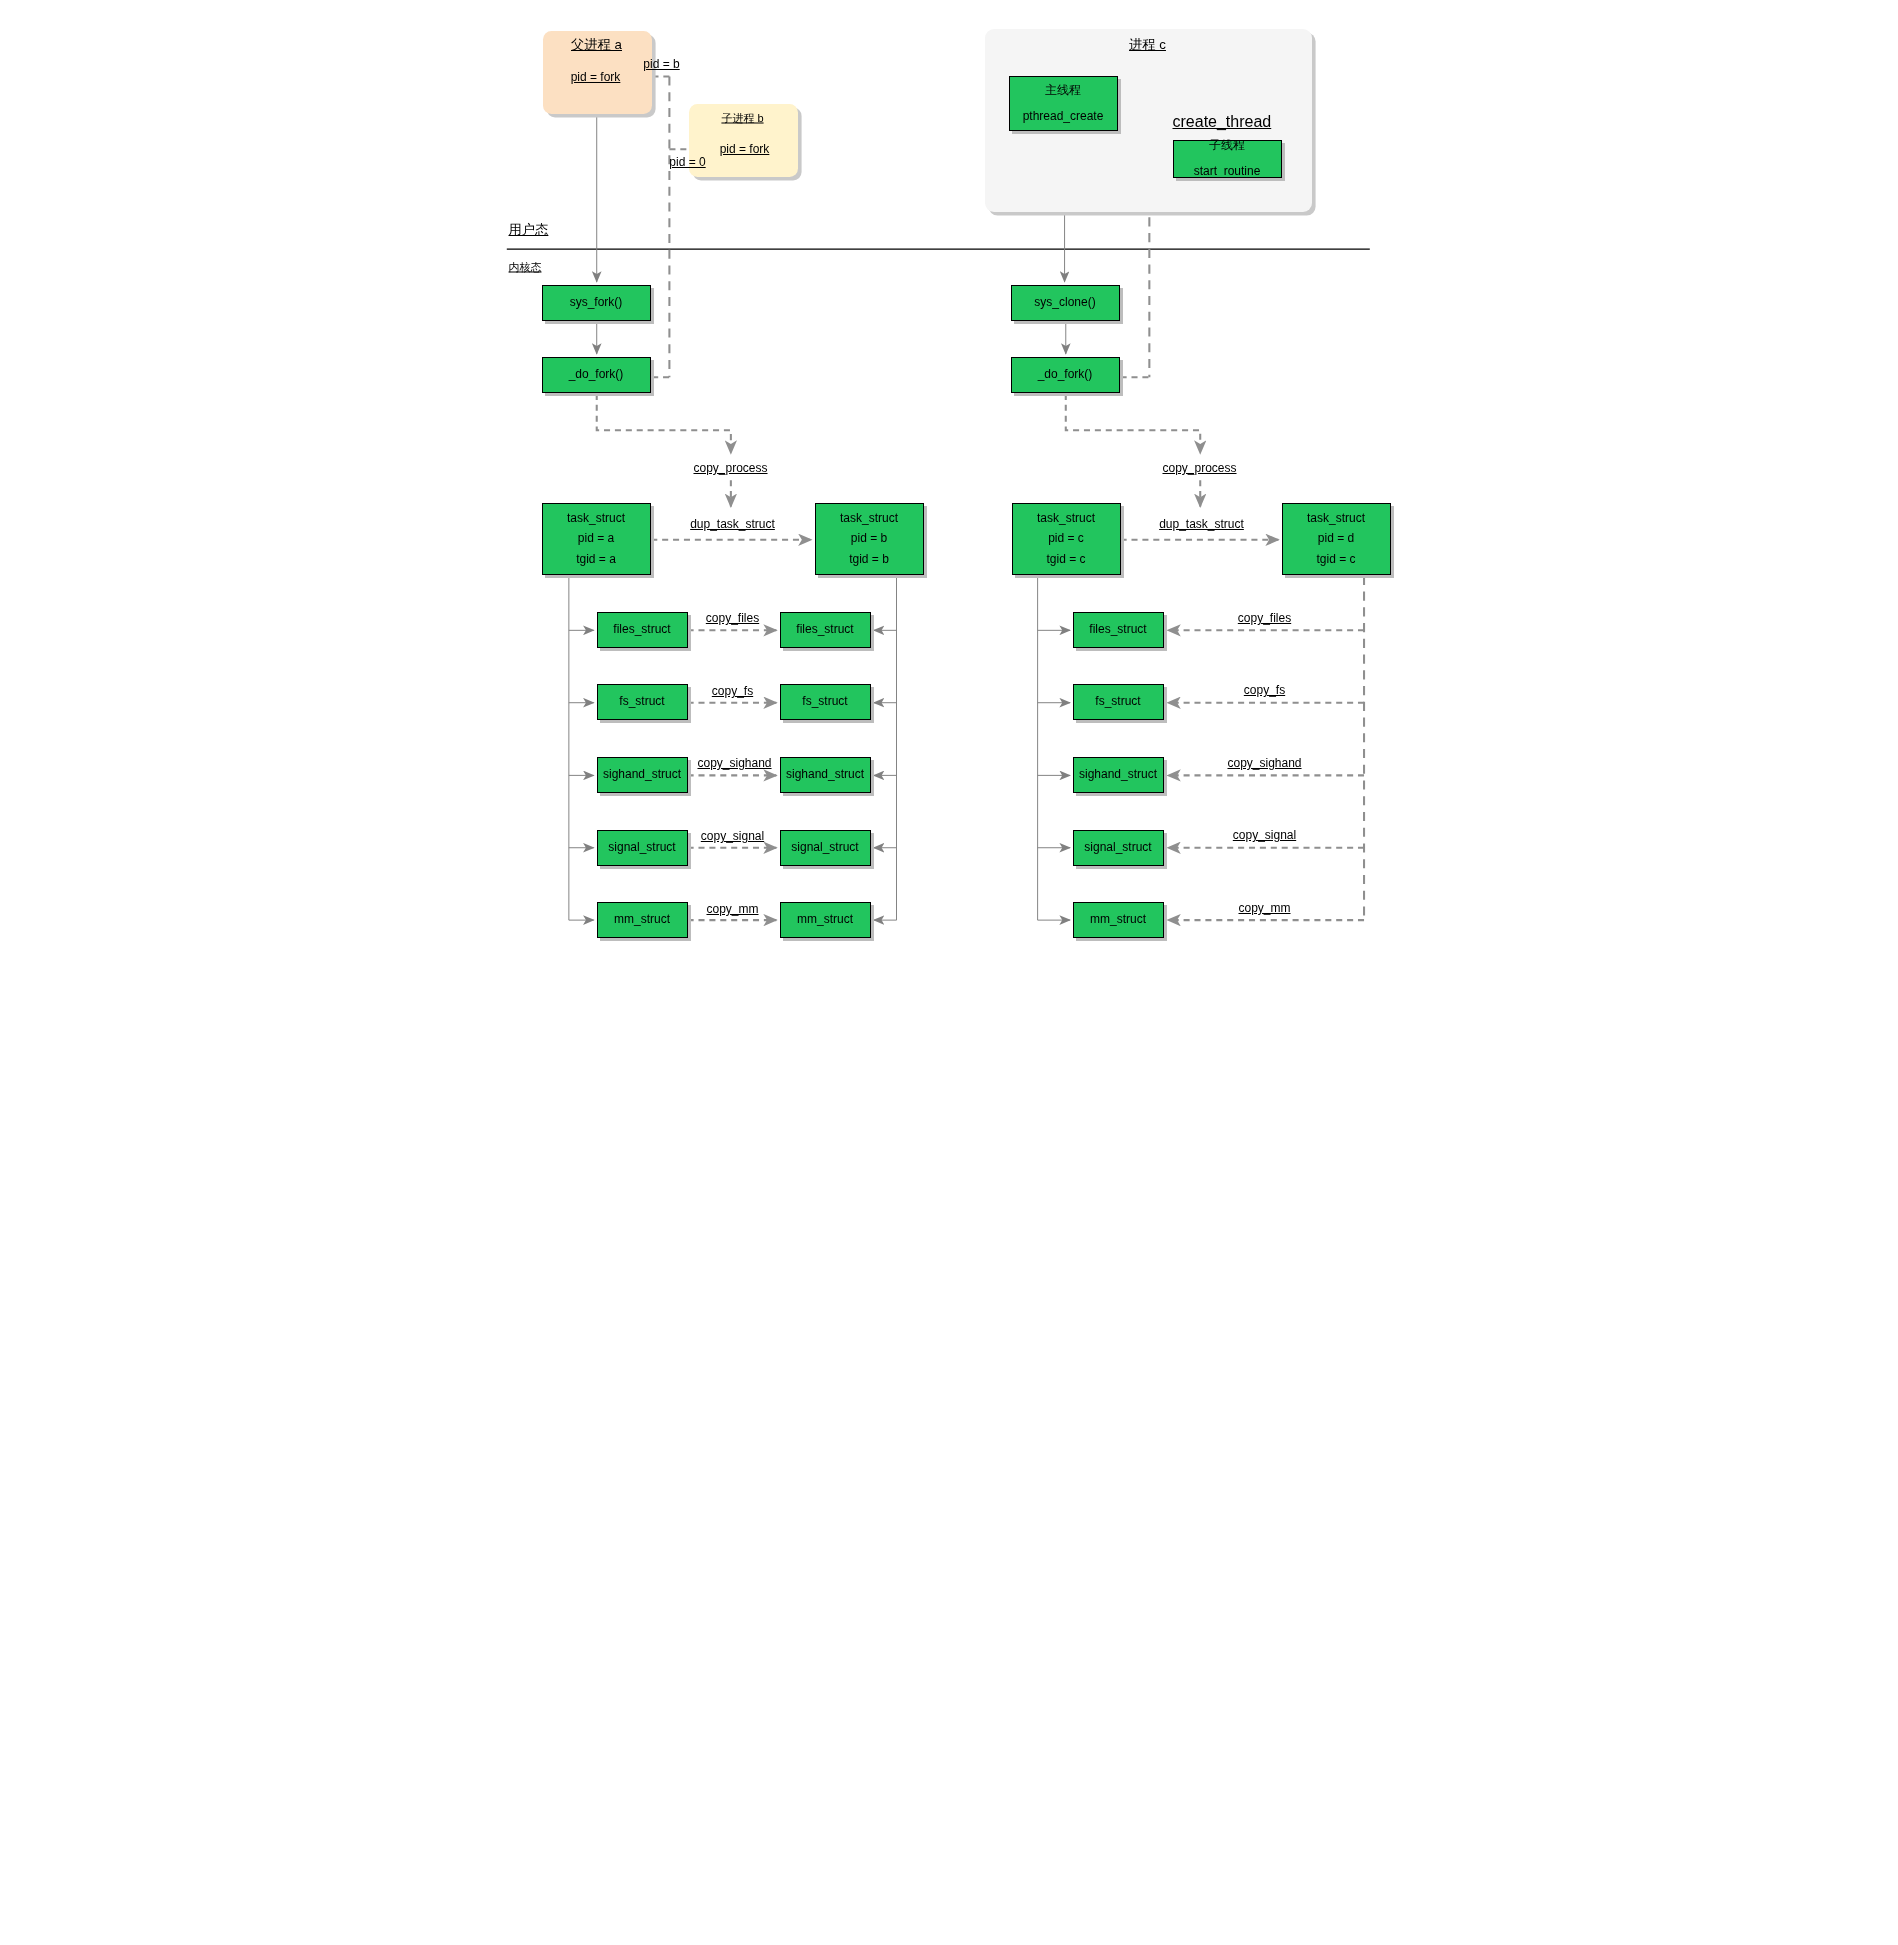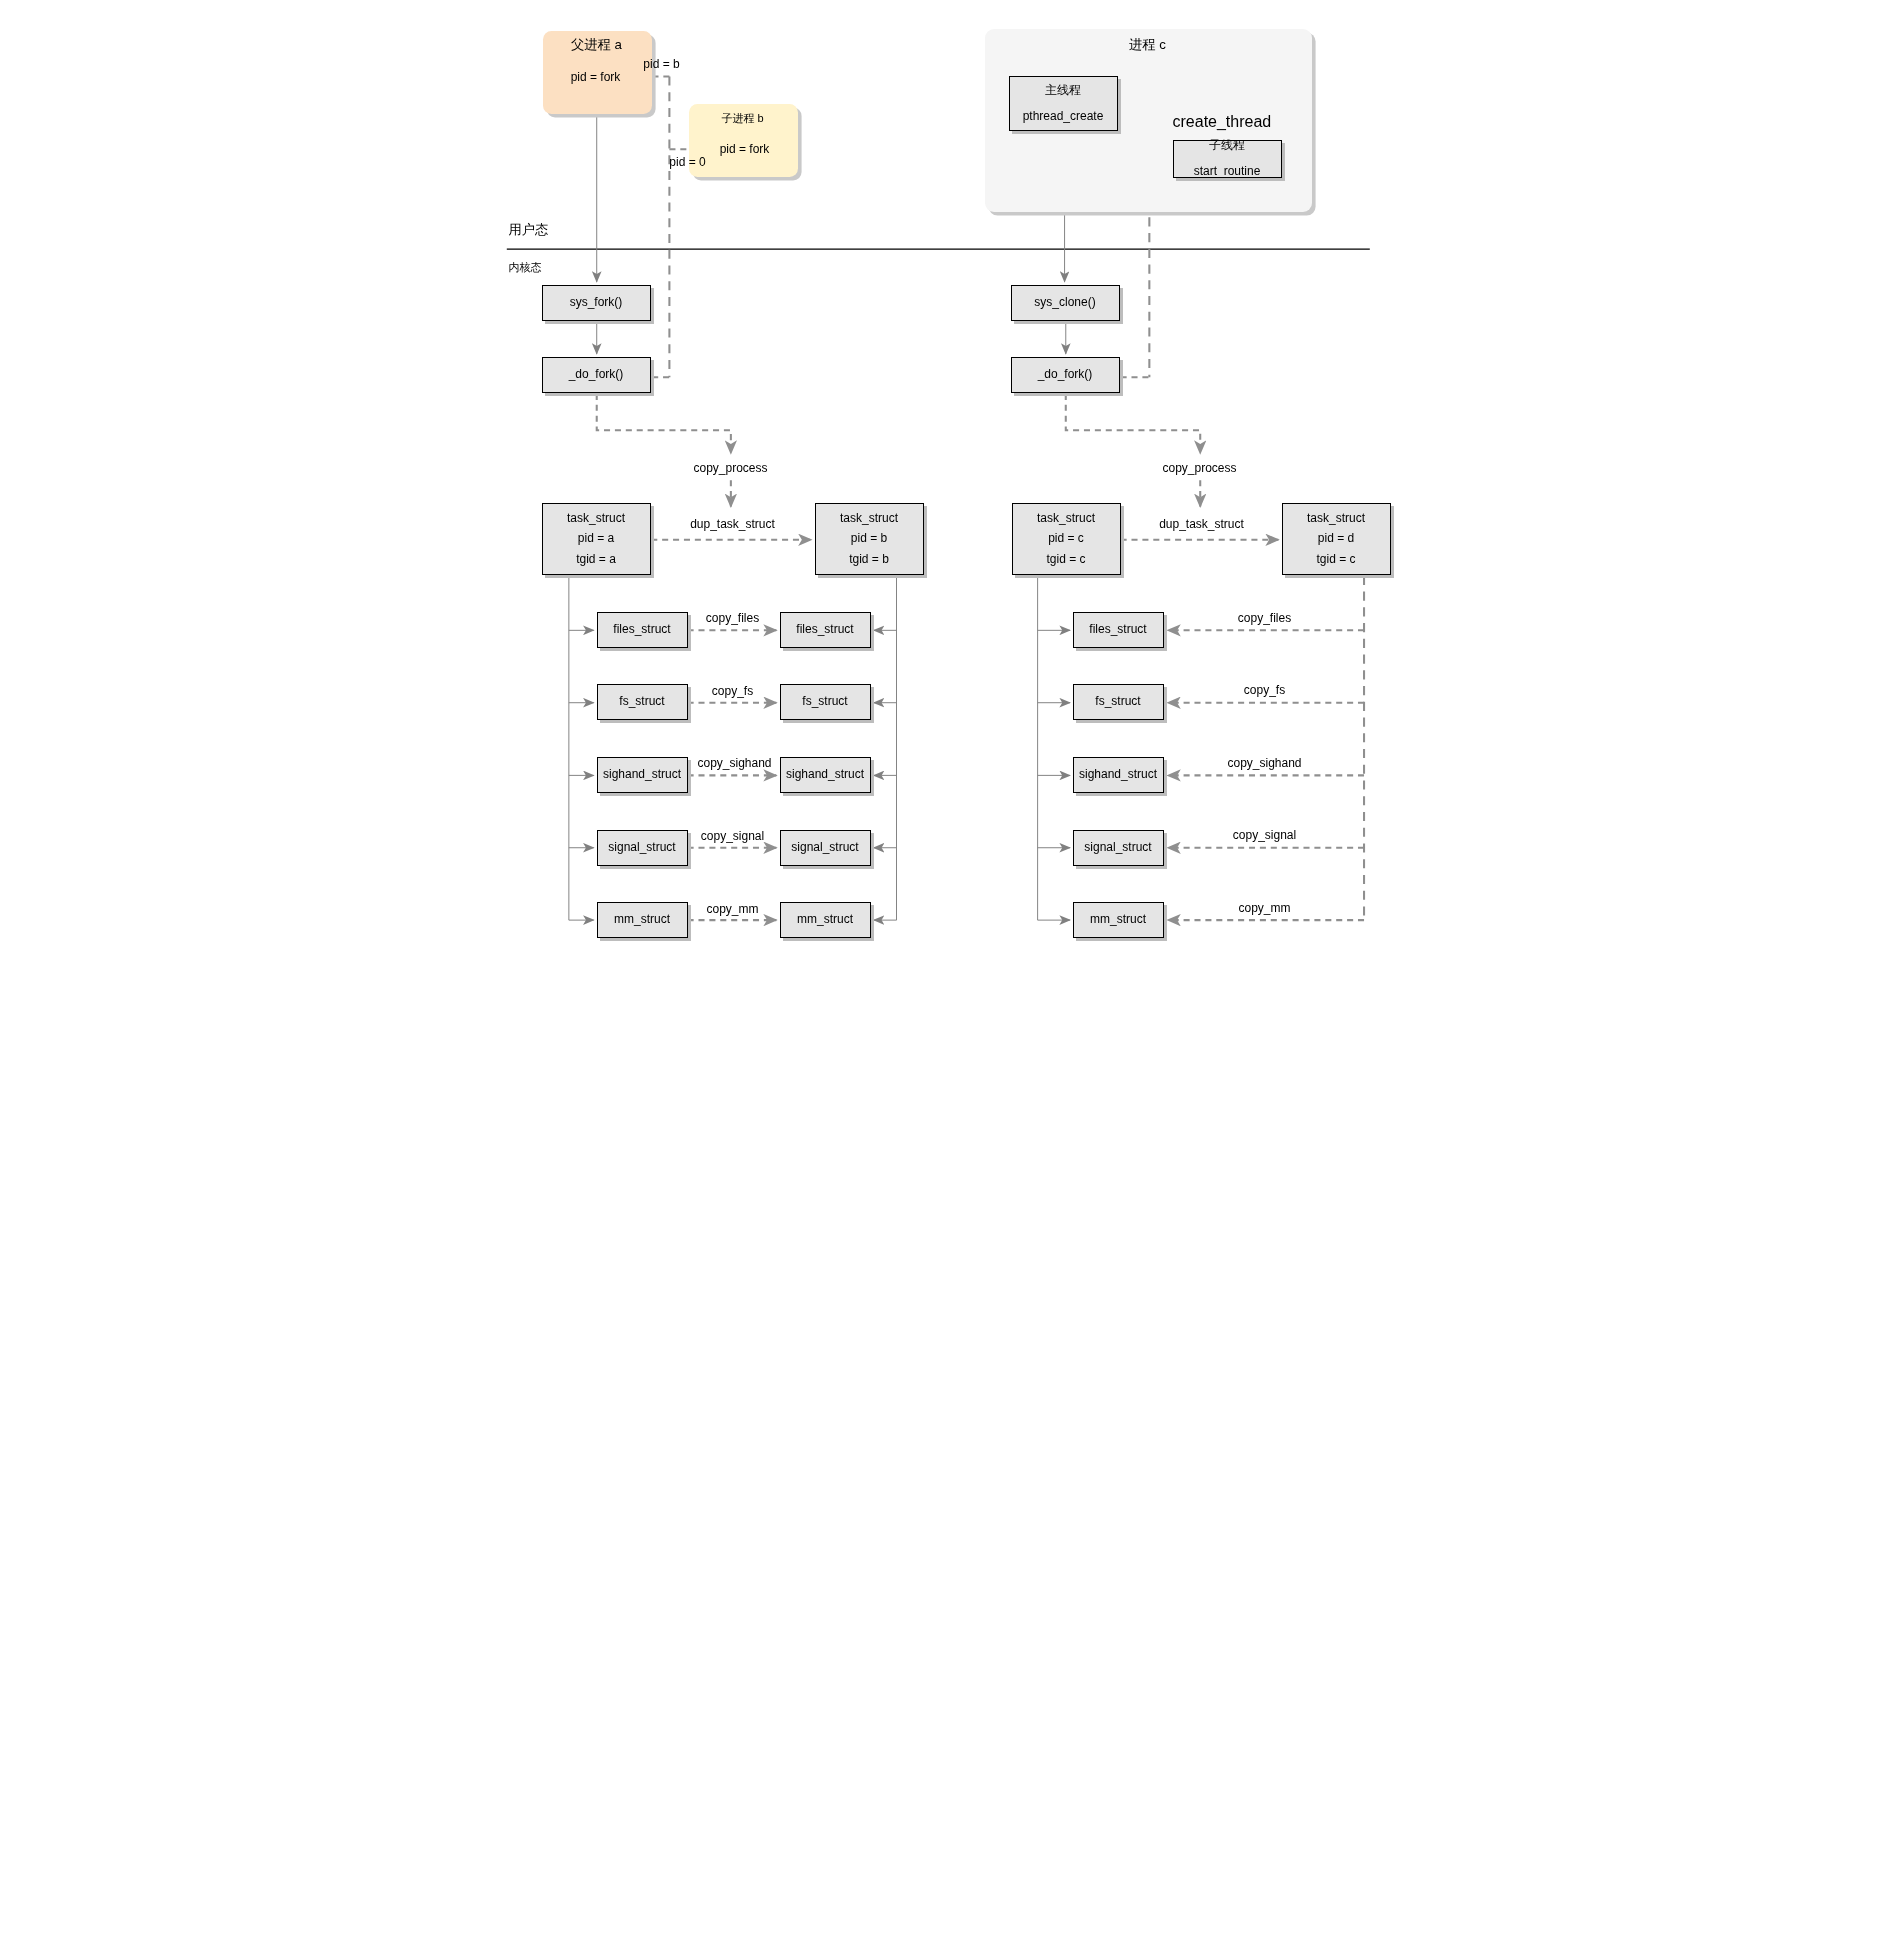--- a/index.html
+++ b/index.html
@@ -1,23 +1,23 @@
 <!DOCTYPE html>
 <html style="font-size:9.7px"><head>
 <meta charset="utf-8">
 <style>
   html,body{margin:0;padding:0;background:#ffffff;}
   body{font-family:"Liberation Sans","DejaVu Sans",sans-serif;color:#000;}
   #stage{position:relative;margin:0 auto;background:#ffffff;overflow:hidden;}
   .container{position:absolute;box-shadow:3.6px 3.6px 0 #c9c9c9;}
-  .node{position:absolute;background:#e5e5e5;border:1.2px solid #000;box-shadow:3px 3px 0 #bdbdbd;
+  .node{position:absolute;background:#22c55e;border:1.2px solid #000;box-shadow:3px 3px 0 #bdbdbd;
         display:flex;flex-direction:column;align-items:center;justify-content:center;
         font-size:12px;line-height:1.15;text-align:right;box-sizing:border-box;}
   .node div{white-space:nowrap;}
-  .label{position:absolute;font-size:12px;white-space:nowrap;}
+  .label{position:absolute;font-size:12px;white-space:nowrap;text-decoration:underline;}
   .label.center{transform:translate(-50%,-50%);}
   .label.left{transform:translateY(-50%);}
   svg#edges{position:absolute;left:0;top:0;pointer-events:none;}
 </style>
 </head>
 <body>
 
 <div id="stage" style="width: 949px; height: 973px;">
   <svg id="edges" xmlns="http://www.w3.org/2000/svg" width="949" height="973" viewBox="0 0 1567 1606">
     <defs>

